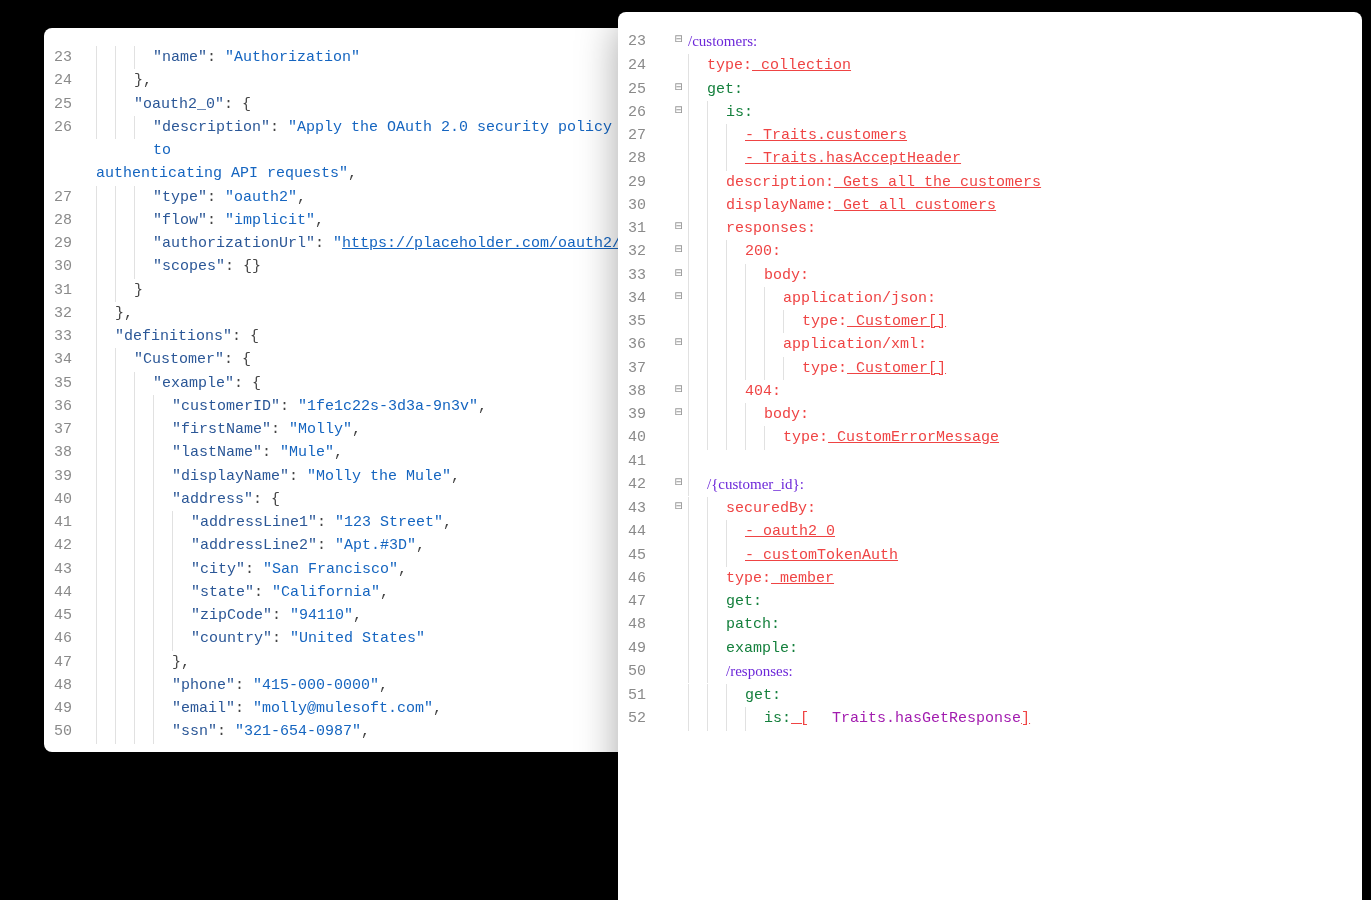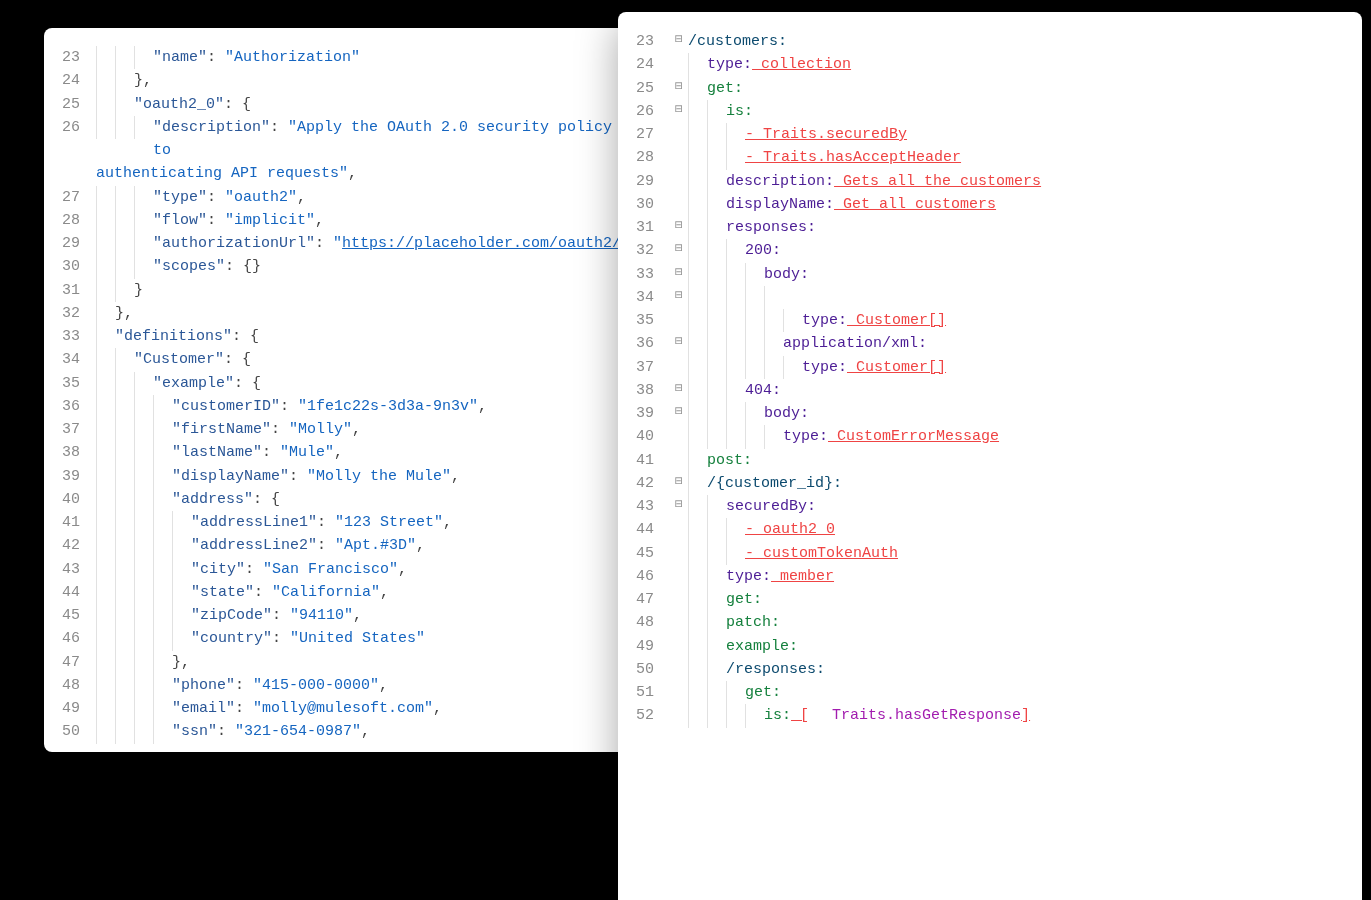--- a/index.html
+++ b/index.html
@@ -1,34 +1,34 @@
 <!DOCTYPE html>
 <html><head>
 <meta charset="utf-8">
 <style>
   html,body{margin:0;padding:0;background:#000;font-family:Menlo,Consolas,"Courier New",monospace;font-size:15px;}
   .stage{position:relative;width:1371px;height:900px;}
   .card{position:absolute;background:#fff;border-radius:8px;box-shadow:0 12px 40px rgba(0,0,0,.35);overflow:hidden;padding:18px 22px 28px 10px;}
   .left-card{left:44px;top:28px;width:578px;height:678px;}
   .right-card{left:618px;top:12px;width:712px;height:856px;}
   .line{display:flex;align-items:flex-start;white-space:pre;line-height:1.55em;}
-  .ln{width:34px;text-align:center;color:#8a8a8a;user-select:none;flex:0 0 auto;padding-right:8px;}
+  .ln{width:34px;text-align:left;color:#8a8a8a;user-select:none;flex:0 0 auto;padding-right:8px;}
   .gut{width:18px;flex:0 0 auto;color:#9a9a9a;text-align:center;font-size:13px;line-height:1.55em;user-select:none;}
   .guides{flex:0 0 auto;display:flex;}
   .gd{display:inline-block;width:18px;height:1.55em;border-left:1px solid #e1e1e1;}
   .code{flex:1 1 auto;overflow:hidden;white-space:pre;}
   
   .j-key{color:#2b5797;}          
   .j-str{color:#1565c0;}          
   .j-pun{color:#444;}
   .j-link{color:#1565c0;text-decoration:underline;}
   
-  .y-key{color:#4c1d95;}               
+  .y-key{color:#ef4444;}               
   .y-key-blue{color:#15803d;}          
-  .y-path{color:#0c4a6e;}              
+  .y-path{color:#6d28d9;font-family:Liberation Serif, serif;}              
   .y-txt{color:#ef4444;text-decoration:underline;}                  
   .y-arr{color:#a21caf;margin-left:23px;}               
   .wrap-line{white-space:pre-wrap;}
 </style>
 </head>
 <body>
 <div class="stage">
 
 <div class="card left-card">
   <div id="left-body">
@@ -63,35 +63,35 @@
         <div class="line"><span class="ln">50</span><span class="guides"><span class="gd"></span><span class="gd"></span><span class="gd"></span><span class="gd"></span></span><span class="code"><span class="j-key">"ssn"</span><span class="j-pun">: </span><span class="j-str">"321-654-0987"</span><span class="j-pun">,</span></span></div>
       </div>
 </div>
 
 <div class="card right-card">
   <div id="right-body">
         <div class="line"><span class="ln">23</span><span class="gut">⊟</span><span class="guides"></span><span class="code"><span class="y-path">/customers:</span></span></div>
         <div class="line"><span class="ln">24</span><span class="gut"></span><span class="guides"><span class="gd"></span></span><span class="code"><span class="y-key">type:</span><span class="y-txt"> collection</span></span></div>
         <div class="line"><span class="ln">25</span><span class="gut">⊟</span><span class="guides"><span class="gd"></span></span><span class="code"><span class="y-key-blue">get:</span></span></div>
         <div class="line"><span class="ln">26</span><span class="gut">⊟</span><span class="guides"><span class="gd"></span><span class="gd"></span></span><span class="code"><span class="y-key-blue">is:</span></span></div>
-        <div class="line"><span class="ln">27</span><span class="gut"></span><span class="guides"><span class="gd"></span><span class="gd"></span><span class="gd"></span></span><span class="code"><span class="y-txt">- Traits.securedBy</span></span></div>
+        <div class="line"><span class="ln">27</span><span class="gut"></span><span class="guides"><span class="gd"></span><span class="gd"></span><span class="gd"></span></span><span class="code"><span class="y-txt">- Traits.customers</span></span></div>
         <div class="line"><span class="ln">28</span><span class="gut"></span><span class="guides"><span class="gd"></span><span class="gd"></span><span class="gd"></span></span><span class="code"><span class="y-txt">- Traits.hasAcceptHeader</span></span></div>
         <div class="line"><span class="ln">29</span><span class="gut"></span><span class="guides"><span class="gd"></span><span class="gd"></span></span><span class="code"><span class="y-key">description:</span><span class="y-txt"> Gets all the customers</span></span></div>
         <div class="line"><span class="ln">30</span><span class="gut"></span><span class="guides"><span class="gd"></span><span class="gd"></span></span><span class="code"><span class="y-key">displayName:</span><span class="y-txt"> Get all customers</span></span></div>
         <div class="line"><span class="ln">31</span><span class="gut">⊟</span><span class="guides"><span class="gd"></span><span class="gd"></span></span><span class="code"><span class="y-key">responses:</span></span></div>
         <div class="line"><span class="ln">32</span><span class="gut">⊟</span><span class="guides"><span class="gd"></span><span class="gd"></span><span class="gd"></span></span><span class="code"><span class="y-key">200:</span></span></div>
         <div class="line"><span class="ln">33</span><span class="gut">⊟</span><span class="guides"><span class="gd"></span><span class="gd"></span><span class="gd"></span><span class="gd"></span></span><span class="code"><span class="y-key">body:</span></span></div>
-        <div class="line"><span class="ln">34</span><span class="gut">⊟</span><span class="guides"><span class="gd"></span><span class="gd"></span><span class="gd"></span><span class="gd"></span><span class="gd"></span></span></div>
+        <div class="line"><span class="ln">34</span><span class="gut">⊟</span><span class="guides"><span class="gd"></span><span class="gd"></span><span class="gd"></span><span class="gd"></span><span class="gd"></span></span><span class="code"><span class="y-key">application/json:</span></span></div>
         <div class="line"><span class="ln">35</span><span class="gut"></span><span class="guides"><span class="gd"></span><span class="gd"></span><span class="gd"></span><span class="gd"></span><span class="gd"></span><span class="gd"></span></span><span class="code"><span class="y-key">type:</span><span class="y-txt"> Customer[]</span></span></div>
         <div class="line"><span class="ln">36</span><span class="gut">⊟</span><span class="guides"><span class="gd"></span><span class="gd"></span><span class="gd"></span><span class="gd"></span><span class="gd"></span></span><span class="code"><span class="y-key">application/xml:</span></span></div>
         <div class="line"><span class="ln">37</span><span class="gut"></span><span class="guides"><span class="gd"></span><span class="gd"></span><span class="gd"></span><span class="gd"></span><span class="gd"></span><span class="gd"></span></span><span class="code"><span class="y-key">type:</span><span class="y-txt"> Customer[]</span></span></div>
         <div class="line"><span class="ln">38</span><span class="gut">⊟</span><span class="guides"><span class="gd"></span><span class="gd"></span><span class="gd"></span></span><span class="code"><span class="y-key">404:</span></span></div>
         <div class="line"><span class="ln">39</span><span class="gut">⊟</span><span class="guides"><span class="gd"></span><span class="gd"></span><span class="gd"></span><span class="gd"></span></span><span class="code"><span class="y-key">body:</span></span></div>
         <div class="line"><span class="ln">40</span><span class="gut"></span><span class="guides"><span class="gd"></span><span class="gd"></span><span class="gd"></span><span class="gd"></span><span class="gd"></span></span><span class="code"><span class="y-key">type:</span><span class="y-txt"> CustomErrorMessage</span></span></div>
-        <div class="line"><span class="ln">41</span><span class="gut"></span><span class="guides"><span class="gd"></span></span><span class="code"><span class="y-key-blue">post:</span></span></div>
+        <div class="line"><span class="ln">41</span><span class="gut"></span><span class="guides"><span class="gd"></span></span></div>
         <div class="line"><span class="ln">42</span><span class="gut">⊟</span><span class="guides"><span class="gd"></span></span><span class="code"><span class="y-path">/{customer_id}:</span></span></div>
         <div class="line"><span class="ln">43</span><span class="gut">⊟</span><span class="guides"><span class="gd"></span><span class="gd"></span></span><span class="code"><span class="y-key">securedBy:</span></span></div>
         <div class="line"><span class="ln">44</span><span class="gut"></span><span class="guides"><span class="gd"></span><span class="gd"></span><span class="gd"></span></span><span class="code"><span class="y-txt">- oauth2_0</span></span></div>
         <div class="line"><span class="ln">45</span><span class="gut"></span><span class="guides"><span class="gd"></span><span class="gd"></span><span class="gd"></span></span><span class="code"><span class="y-txt">- customTokenAuth</span></span></div>
         <div class="line"><span class="ln">46</span><span class="gut"></span><span class="guides"><span class="gd"></span><span class="gd"></span></span><span class="code"><span class="y-key">type:</span><span class="y-txt"> member</span></span></div>
         <div class="line"><span class="ln">47</span><span class="gut"></span><span class="guides"><span class="gd"></span><span class="gd"></span></span><span class="code"><span class="y-key-blue">get:</span></span></div>
         <div class="line"><span class="ln">48</span><span class="gut"></span><span class="guides"><span class="gd"></span><span class="gd"></span></span><span class="code"><span class="y-key-blue">patch:</span></span></div>
         <div class="line"><span class="ln">49</span><span class="gut"></span><span class="guides"><span class="gd"></span><span class="gd"></span></span><span class="code"><span class="y-key-blue">example:</span></span></div>
         <div class="line"><span class="ln">50</span><span class="gut"></span><span class="guides"><span class="gd"></span><span class="gd"></span></span><span class="code"><span class="y-path">/responses:</span></span></div>
         <div class="line"><span class="ln">51</span><span class="gut"></span><span class="guides"><span class="gd"></span><span class="gd"></span><span class="gd"></span></span><span class="code"><span class="y-key-blue">get:</span></span></div>

